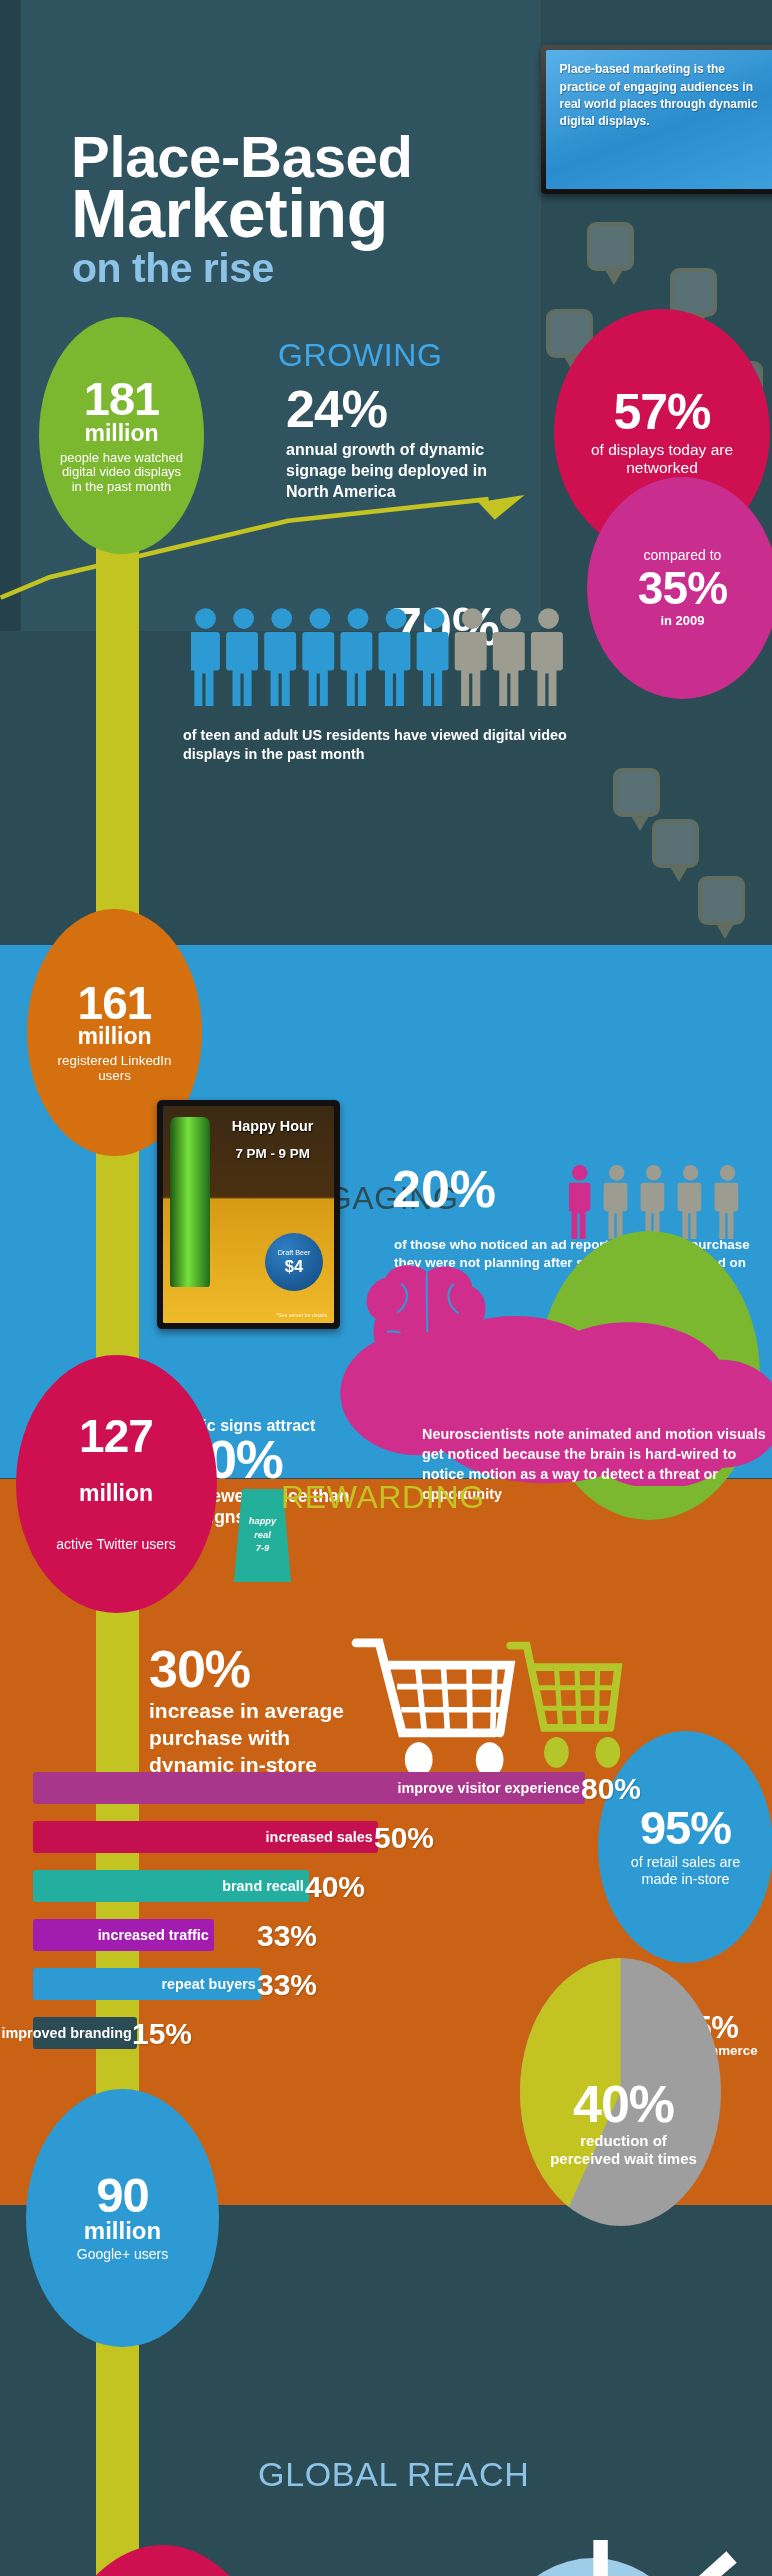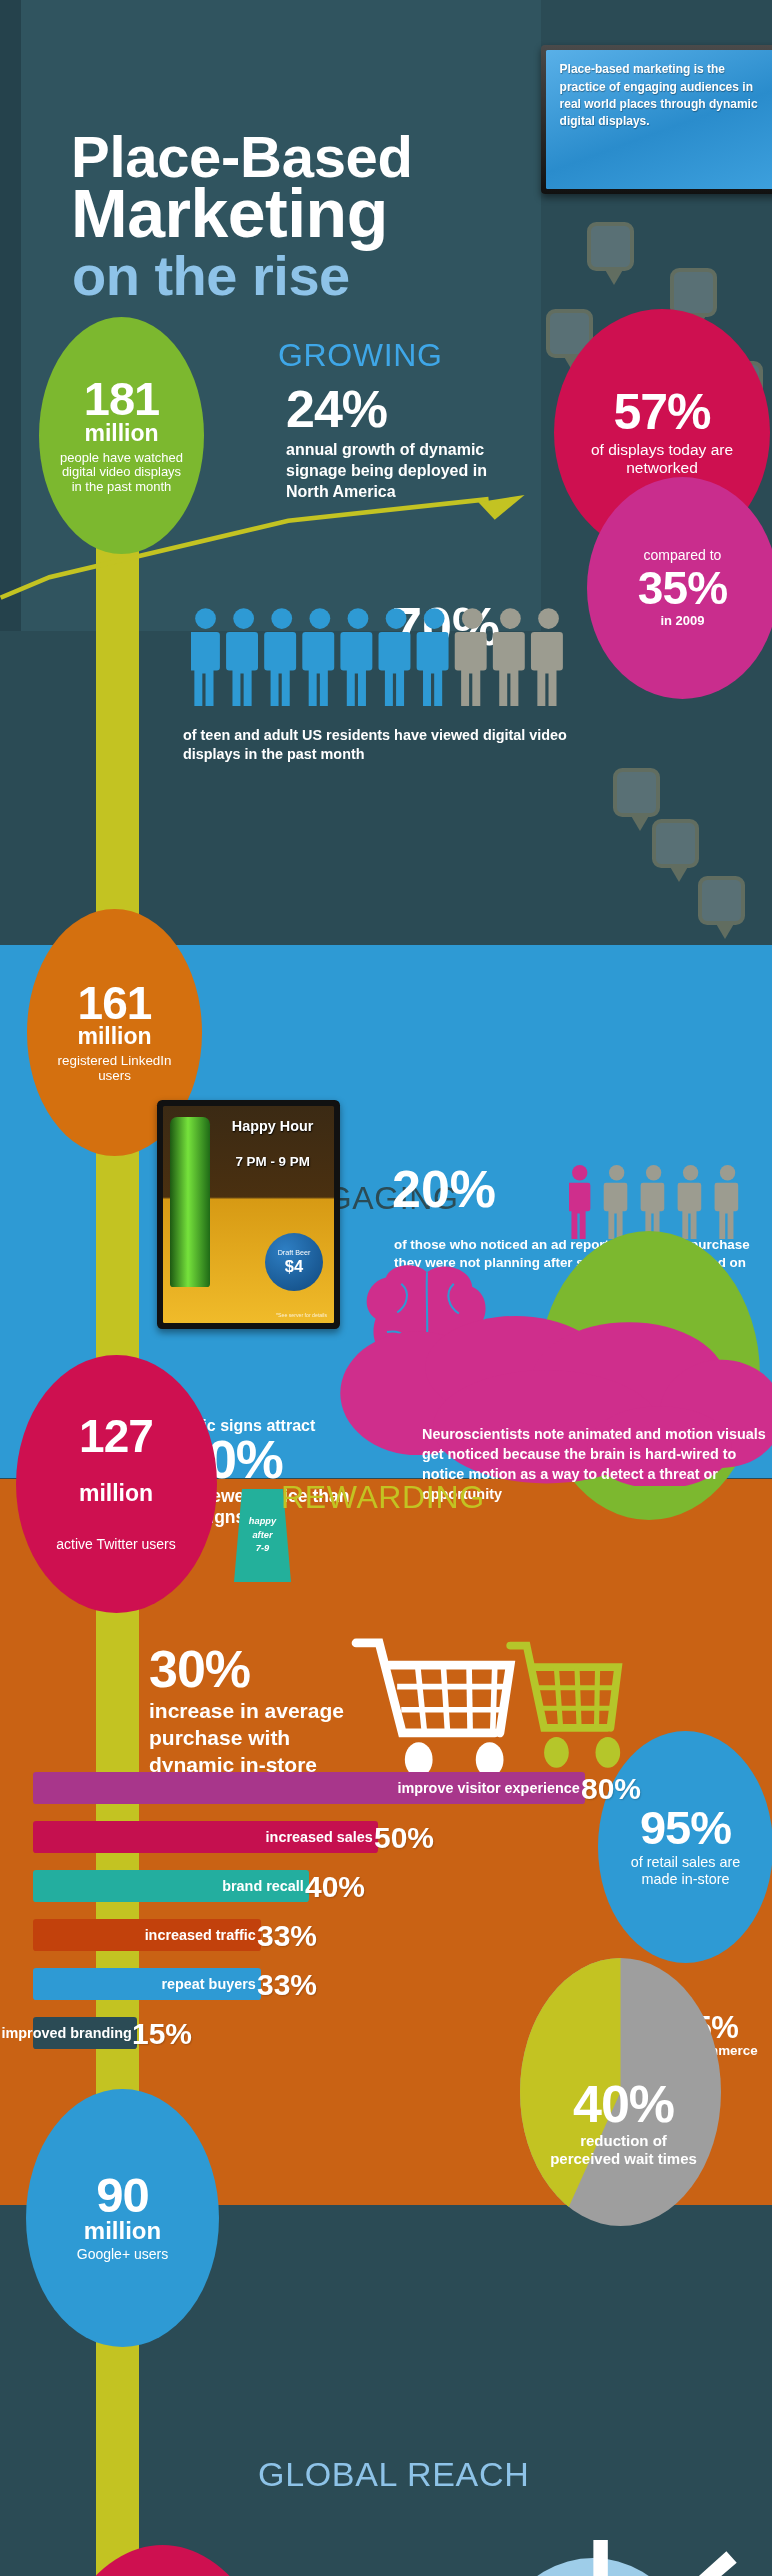--- a/index.html
+++ b/index.html
@@ -44,21 +44,21 @@
             border-top:17.5px solid #8e8a6a; }
 
   
   #stalk { left:96px; top:392px; width:43px; height:2591px; background:#c3c322; }
 
   
   #title-1 { left:71px; top:128px; font-size:58px; color:#ffffff;
              font-weight:bold; letter-spacing:-0.3px; line-height:1; }
   #title-2 { left:71px; top:179px; font-size:68px; color:#ffffff;
              font-weight:bold; letter-spacing:-0.5px; line-height:1; }
-  #title-3 { left:72px; top:248px; font-size:56px; color:#8ec3e8;
+  #title-3 { left:72px; top:248px; font-size:41px; color:#8ec3e8;
              font-weight:bold; letter-spacing:-0.5px; line-height:1; }
 
   #tv-frame { left:541px; top:45px; width:242px; height:149px;
               background:linear-gradient(#4a4a4a,#111); border-radius:4.1px;
               padding:5.2px; box-shadow:0 3.1px 7.2px rgba(0,0,0,.45); }
   #tv-screen { width:100%; height:100%;
               background:linear-gradient(160deg,#59b0e8,#2a8ccc 55%,#3da0dd);
               border-radius:1.5px; padding:11.3px 13.4px; }
   #tv-text { color:#fff; font-size:12px; font-weight:bold; line-height:1.42;
              text-shadow:0.5px 0.5px 1px rgba(0,0,0,.35); }
@@ -331,21 +331,21 @@
   </svg>
   <div class="abs" id="e20-cap">of those who noticed an ad reported making a purchase they were not planning after seeing an item featured on screen</div>
 
   <div class="abs" id="signage-tv">
     <div id="signage-screen">
       <div style="position:absolute;left:7.2px;top:11.3px;width:40px;height:170px;
                   background:linear-gradient(90deg,#1d5a12,#76e23c 45%,#1f6a16);
                   border-radius:7.2px 7.2px 3.1px 3.1px;"></div>
       <div style="position:absolute;right:6.2px;top:12.4px;width:111px;text-align:center;color:#fff;">
         <div style="font-size:14.4px;font-weight:bold;text-shadow:0.5px 0.5px 1.5px #000;">Happy Hour</div>
-        <div style="font-size:13.4px;font-weight:bold;margin-top:20px;text-shadow:0.5px 0.5px 1.5px #000;">7 PM - 9 PM</div>
+        <div style="font-size:13.4px;font-weight:bold;margin-top:12px;text-shadow:0.5px 0.5px 1.5px #000;">7 PM - 9 PM</div>
       </div>
       <div style="position:absolute;right:11.3px;bottom:32px;width:58px;height:58px;border-radius:50%;
                   background:radial-gradient(circle at 35% 30%,#2e7fc4,#10487e);
                   display:flex;flex-direction:column;align-items:center;justify-content:center;color:#fff;">
         <div style="font-size:7.2px;">Draft Beer</div>
         <div style="font-size:16.5px;font-weight:bold;">$4</div>
       </div>
       <div style="position:absolute;right:7.2px;bottom:5.2px;font-size:5.2px;color:#fff;opacity:.8;">*See server for details</div>
     </div>
   </div>
@@ -383,21 +383,21 @@
     <div class="tiny" style="width:82%;">active Twitter users</div>
   </div>
 
   <div class="abs" id="happyhour-sign">
     <div style="width:100%;height:100%;background:#23b09b;
                 clip-path:polygon(14% 0,86% 0,100% 100%,0 100%);
                 display:flex;flex-direction:column;align-items:center;
                 justify-content:center;color:#fff;font-style:italic;
                 font-weight:bold;font-size:9.3px;line-height:1.5;">
       <span>happy</span>
-      <span>after</span>
+      <span>real</span>
       <span>7-9</span>
     </div>
   </div>
 
   <svg class="abs" id="neuro-cloud" viewBox="0 0 860 330">
     <g fill="#cf2e8c">
       <ellipse cx="170" cy="150" rx="150" ry="120"></ellipse>
       <ellipse cx="360" cy="100" rx="175" ry="100"></ellipse>
       <ellipse cx="580" cy="130" rx="190" ry="118"></ellipse>
       <ellipse cx="760" cy="190" rx="120" ry="105"></ellipse>
@@ -467,21 +467,21 @@
         </div>
         <span class="bar-value" style="left: 341px;">50%</span>
       </div>
       <div class="bar-row">
         <div class="bar" style="width: 276px; background: rgb(35, 174, 159);">
           <span class="bar-label">brand recall</span>
         </div>
         <span class="bar-value" style="left: 272px;">40%</span>
       </div>
       <div class="bar-row">
-        <div class="bar" style="width: 228px; background: #c2410c; align-items: center;">
+        <div class="bar" style="width: 181px; background: #a21caf; align-items: center;">
           <span class="bar-label">increased traffic</span>
         </div>
         <span class="bar-value" style="left: 224px;">33%</span>
       </div>
       <div class="bar-row">
         <div class="bar" style="width: 228px; background: rgb(46, 154, 212);">
           <span class="bar-label">repeat buyers</span>
         </div>
         <span class="bar-value" style="left: 224px;">33%</span>
       </div>

